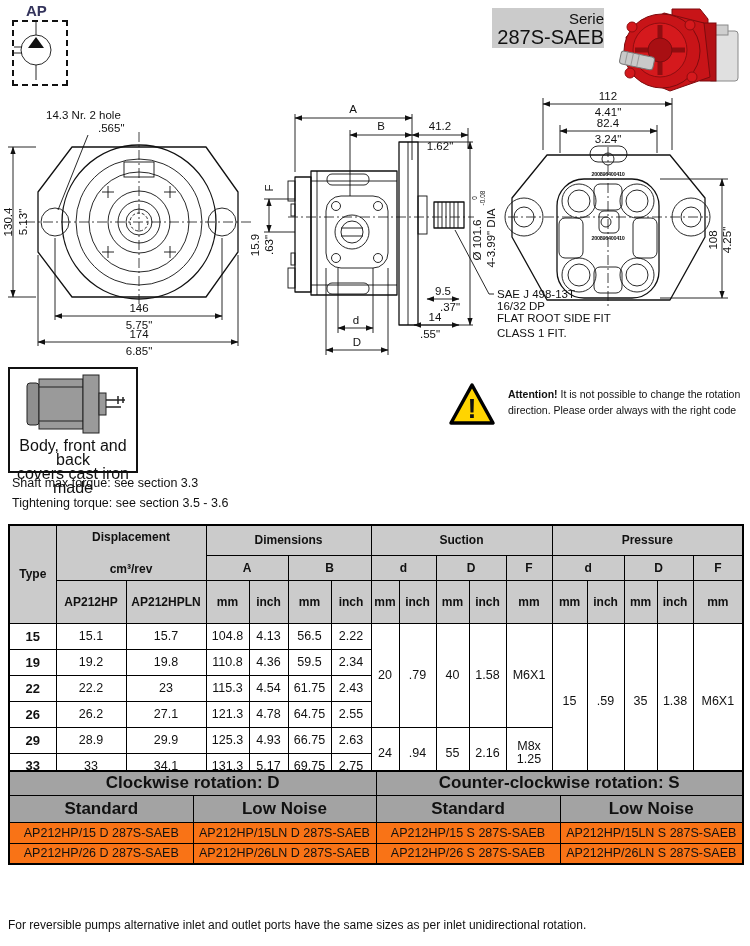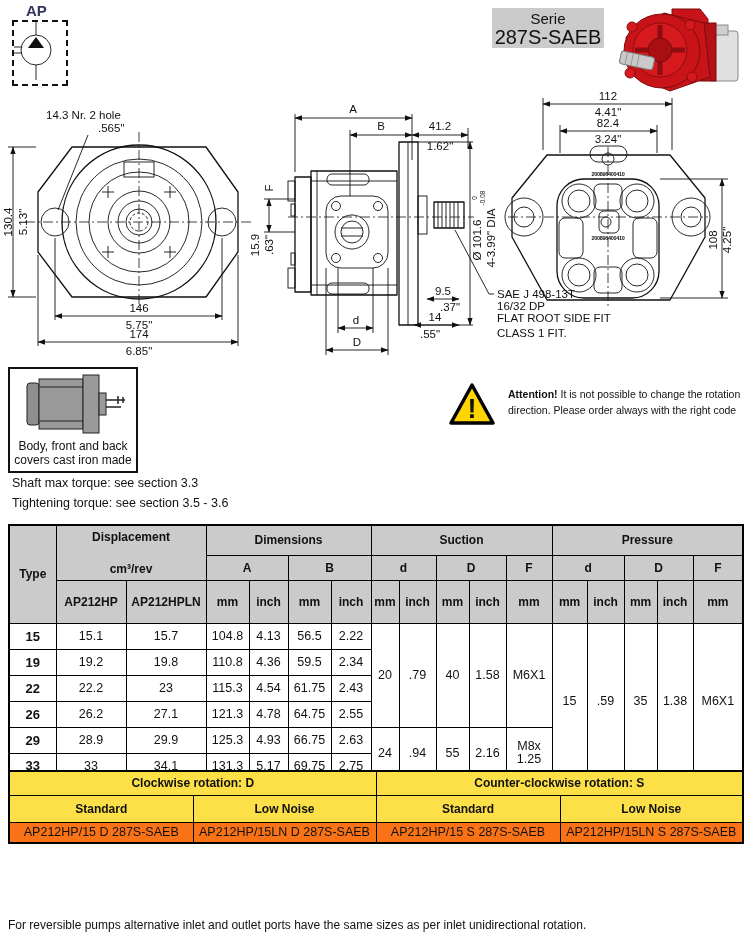--- a/index.html
+++ b/index.html
@@ -1,53 +1,53 @@
 <!DOCTYPE html>
 <html><head>
 <meta charset="utf-8">
 <style>
   html,body{margin:0;padding:0;background:#fff;}
   body{width:750px;height:946px;font-family:"Liberation Sans",sans-serif;color:#111;position:relative;overflow:hidden;}
   .abs{position:absolute;}
   
   .ap-label{left:26px;top:2px;font-size:15px;font-weight:bold;color:#34345c;}
   .ap-box{left:12px;top:20px;width:52px;height:62px;border:2px dashed #111;}
-  .serie-box{left:492px;top:8px;width:112px;height:40px;background:#cbcbcb;text-align:center;}
+  .serie-box{left:492px;top:8px;width:112px;height:40px;background:#cbcbcb;text-align:right;}
   .serie-box .l1{font-size:15px;line-height:17px;padding-top:2px;}
   .serie-box .l2{font-size:20px;line-height:21px;}
   .pump3d{left:612px;top:3px;width:133px;height:92px;}
   
   svg text{font-family:"Liberation Sans",sans-serif;fill:#111;}
   .drawing{left:0;top:85px;}
   .ol{fill:none;stroke:#111;stroke-width:1.3;stroke-linejoin:round;}
   .th{fill:none;stroke:#111;stroke-width:0.9;}
   .cl{stroke:#111;stroke-width:0.8;stroke-dasharray:10 3 2 3;fill:none;}
   .dim{stroke:#111;stroke-width:0.9;fill:none;}
   .dt{font-size:11.5px;}
   
   .cast-box{left:8px;top:367px;width:130px;height:106px;border:2px solid #111;box-sizing:border-box;text-align:center;}
-  .cast-box .cap{font-size:12px;line-height:14px;}
+  .cast-box .cap{font-size:16px;line-height:14px;}
   .torque{left:12px;font-size:12.5px;}
   .warn-tri{left:448px;top:382px;width:48px;height:44px;}
   .warn-text{left:508px;top:386px;width:242px;font-size:10.5px;line-height:16px;}
   
   table{border-collapse:collapse;table-layout:fixed;}
   .main-table{left:8px;top:524px;width:734px;border:2px solid #000;}
   .main-table th,.main-table td{border:1px solid #000;text-align:center;vertical-align:middle;padding:0 1px;overflow:hidden;}
   .main-table th{background:#cbcbcb;font-size:12px;font-weight:bold;}
   .main-table .sub{font-size:12px;}
   .main-table td{font-size:12.5px;background:#fff;}
   .main-table td.typ{font-weight:bold;font-size:13px;}
   .hr1{height:30px}.hr2{height:25px}.hr3{height:43px}
   .main-table tbody tr{height:26px;padding-left:14px;}
   .pre{white-space:pre-line;line-height:13px;}
   .disp-unit{font-weight:bold;margin-top:18px;}
   .rot-table{left:8px;top:770px;width:734px;border:2px solid #000;}
   .rot-table th,.rot-table td{border:1px solid #000;text-align:center;vertical-align:middle;}
-  .rot-table th{background:#fde047;font-size:12px;font-weight:bold;}
+  .rot-table th{background:#a3a3a3;font-size:17px;font-weight:bold;}
   .rot-table td{font-size:12.5px;background:#f97316;}
   .rt1{height:24px}.rt2{height:27px}
   .rot-table tbody tr{height:21px;}
   .footer-note{left:8px;top:918px;font-size:12px;}
 </style>
 </head>
 <body>
 
 <div class="abs ap-label">AP</div>
 <div class="abs ap-box">
@@ -461,16 +461,22 @@
       <th>Low Noise</th>
     </tr>
   </thead>
   <tbody>
     <tr>
       <td>AP212HP/15 D 287S-SAEB</td>
       <td>AP212HP/15LN D 287S-SAEB</td>
       <td>AP212HP/15 S 287S-SAEB</td>
       <td>AP212HP/15LN S 287S-SAEB</td>
     </tr>
+    <tr>
+      <td>AP212HP/26 D 287S-SAEB</td>
+      <td>AP212HP/26LN D 287S-SAEB</td>
+      <td>AP212HP/26 S 287S-SAEB</td>
+      <td>AP212HP/26LN S 287S-SAEB</td>
+    </tr>
   </tbody>
 </table>
 
 <div class="abs footer-note">For reversible pumps alternative inlet and outlet ports have the same sizes as per inlet unidirectional rotation.</div>
 
 </body></html>

